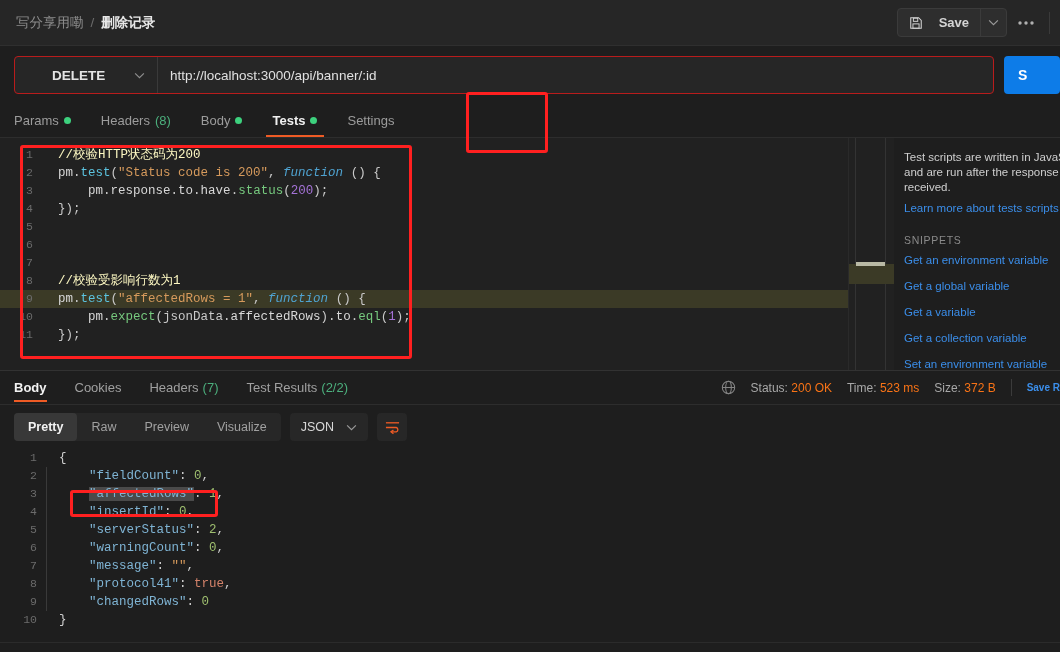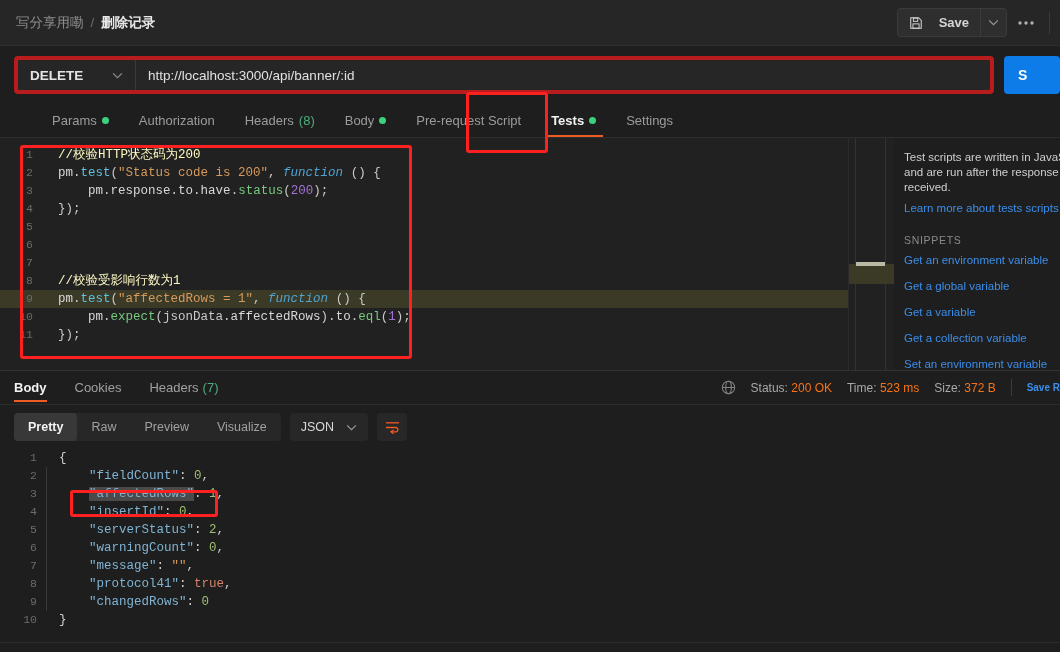--- a/index.html
+++ b/index.html
@@ -24,31 +24,31 @@
   .crumb-current { color: #e8e8e8; font-weight: bold; }
   .header-right { margin-left: auto; display: flex; align-items: center; gap: 0; }
   .save-group { display: flex; align-items: center; background: #2e2e2e; border: 1px solid #3b3b3b; border-radius: 4px; overflow: hidden; height: 29px; }
   .save-btn { display: flex; align-items: center; gap: 16px; padding: 0 11px; height: 100%; color: #d4d4d4; font-size: 13px; font-weight: bold; }
   .save-caret { width: 26px; height: 100%; display: flex; align-items: center; justify-content: center; border-left: 1px solid #3b3b3b; color: #9a9a9a; }
   .dots-btn { width: 38px; height: 29px; display: flex; align-items: center; justify-content: center; color: #b0b0b0; letter-spacing: 1.3px; font-size: 13px; }
   .hdr-divider { width: 1px; height: 22px; background: #3a3a3a; margin-left: 4px; }
 
   
   .urlbar-wrap { padding: 10px 0 11px 14px; display: flex; align-items: center; background: #1e1e1e; }
-  .urlbox { display: flex; align-items: center; height: 38px; flex: 1; background: #262626; border: 4px solid #b91c1c; border-radius: 4px; }
+  .urlbox { display: flex; align-items: center; height: 38px; flex: 1; background: #262626; border: 1px solid #b91c1c; border-radius: 4px; padding-left: 25px; }
   .method { display: flex; align-items: center; width: 117px; height: 100%; padding: 0 12px; color: #e4e4e4; font-size: 13.5px; font-weight: bold; }
   .method-caret { margin-left: auto; color: #8e8e8e; font-size: 11px; }
   .url-sep { width: 1px; height: 100%; background: #3a3a3a; }
   .url-input { flex: 1; padding: 0 12px; color: #e0e0e0; font-size: 13.5px; background: transparent; border: none; outline: none; font-family: "Liberation Sans", sans-serif; }
   .send-btn { width: 56px; height: 38px; margin-left: 10px; background: #0d7ce8; color: #fff; font-size: 14px; font-weight: bold; border-radius: 4px; display: flex; align-items: center; padding-left: 14px; flex: none; }
 
   
   .req-tabs { display: flex; align-items: flex-end; height: 33px; padding-left: 14px; border-bottom: 1px solid #2d2d2d; gap: 0; }
   .rtab { position: relative; display: flex; align-items: center; gap: 5px; height: 33px; padding: 0 13px 0 0; margin-right: 17px; color: #9c9c9c; font-size: 13px; }
-  .rtab:first-child { padding-left: 0; margin-left: 38px; }
+  .rtab:first-child { padding-left: 0; }
   .rtab.active { color: #f0f0f0; font-weight: bold; }
   .rtab.active::after { content: ""; position: absolute; left: -6px; right: 6px; bottom: 0; height: 2px; background: #ef5b25; }
   .dot { width: 7px; height: 7px; border-radius: 50%; background: #3dd17e; display: inline-block; }
   .count { color: #4caf7d; }
 
   
   .editor-row { display: flex; height: 232px; }
   .editor { position: relative; flex: 1; background: #212121; overflow: hidden; }
   .code { padding: 8px 0 0 0; font-family: "Liberation Mono", monospace; font-size: 12.5px; line-height: 18px; }
   .cline { display: flex; height: 18px; white-space: pre; }
@@ -170,32 +170,26 @@
       <span>S</span>
     </div>
   </div>
 
   <div class="req-tabs">
     <div class="rtab">
       <span>Params</span>
       <span class="dot"></span>
     </div>
     <div class="rtab">
-      <span>Authorization</span>
-    </div>
-    <div class="rtab">
       <span>Headers</span>
       <span class="count">(8)</span>
     </div>
     <div class="rtab">
       <span>Body</span>
       <span class="dot"></span>
-    </div>
-    <div class="rtab">
-      <span>Pre-request Script</span>
     </div>
     <div class="rtab active">
       <span>Tests</span>
       <span class="dot"></span>
     </div>
     <div class="rtab">
       <span>Settings</span>
     </div>
   </div>
 
@@ -236,20 +230,24 @@
     <div class="resp-tab active">
       <span>Body</span>
     </div>
     <div class="resp-tab">
       <span>Cookies</span>
     </div>
     <div class="resp-tab">
       <span>Headers</span>
       <span class="count">(7)</span>
     </div>
+    <div class="resp-tab">
+      <span>Test Results</span>
+      <span class="count">(2/2)</span>
+    </div>
 
     <div class="resp-status">
       <svg class="globe" viewBox="0 0 16 16">
         <circle cx="8" cy="8" r="6.6" fill="none" stroke="#a8a8a8" stroke-width="1.1"></circle>
         <ellipse cx="8" cy="8" rx="3" ry="6.6" fill="none" stroke="#a8a8a8" stroke-width="1.1"></ellipse>
         <line x1="1.4" y1="8" x2="14.6" y2="8" stroke="#a8a8a8" stroke-width="1.1"></line>
       </svg>
       <span><span>Status:</span> <span class="stat-val">200 OK</span></span>
       <span><span>Time:</span> <span class="stat-val">523 ms</span></span>
       <span><span>Size:</span> <span class="stat-val">372 B</span></span>

